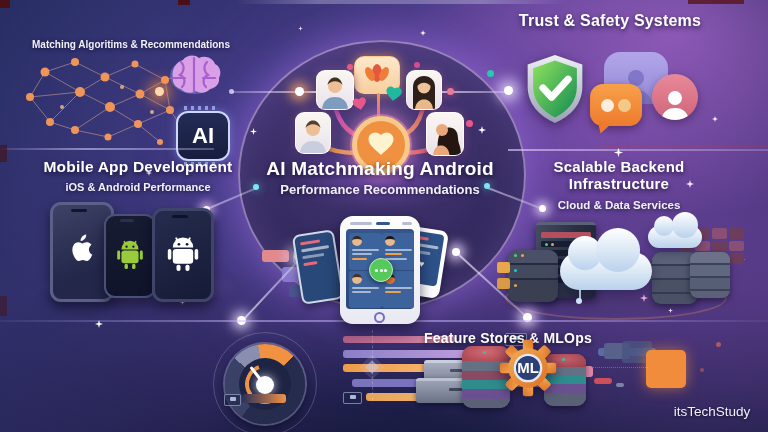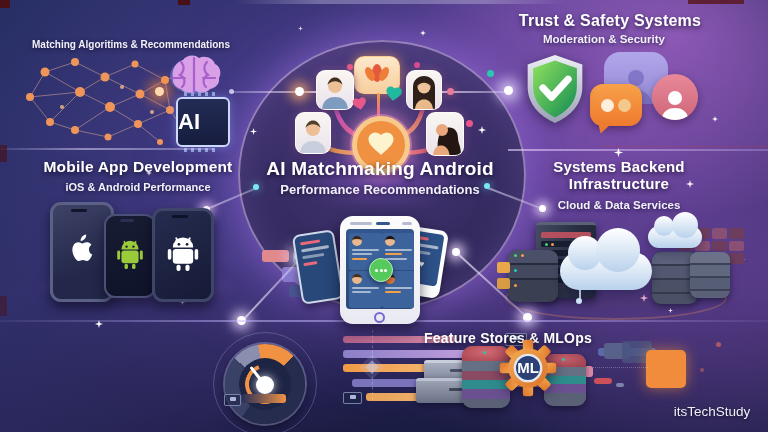--- a/index.html
+++ b/index.html
@@ -175,29 +175,28 @@
   <span class="dot" style="left:155px;top:87px;width:9px;height:9px;background:#ffd9b0;box-shadow:0 0 14px 6px rgba(250,140,60,.8)"></span>
 
   <span class="abs" style="left:165px;top:52px">
     <svg width="58" height="46" viewBox="0 0 58 46">
       <ellipse cx="29" cy="24" rx="24" ry="18" fill="#6e7ed8" opacity=".55"></ellipse>
       <path d="M8 26c-2-8 3-16 10-18 3-5 12-6 16-2 6-3 14 0 16 6 5 2 7 9 4 14 1 5-3 10-9 11-3 4-10 5-14 2-5 3-12 2-15-2-5-1-9-6-8-11z" fill="#d9a0e8"></path>
       <path d="M29 6v34 M16 10c4 4 3 10-1 13 5 2 6 8 2 12 M42 10c-4 4-3 10 1 13-5 2-6 8-2 12 M8 26h12 M38 26h12" stroke="#a860cc" stroke-width="2.2" fill="none" stroke-linecap="round"></path>
     </svg>
   </span>
 
-  <div class="abs" style="left:176px;top:97px;width:50px;height:46px;border-radius:6px;
-    background:linear-gradient(#232c55,#161d3e);border:2px solid #cdd8ff;box-shadow:0 0 10px rgba(140,160,255,.5);display:flex;align-items:center;">
+  <div class="abs" style="left:176px;top:111px;width:50px;height:46px;border-radius:12px;
+    background:linear-gradient(#232c55,#161d3e);border:2px solid #cdd8ff;box-shadow:0 0 10px rgba(140,160,255,.5);display:flex;align-items:center;justify-content:center">
     <div class="abs" style="left:6px;top:-7px;width:34px;height:4px;background:repeating-linear-gradient(90deg,#8fa0d8 0 3px,transparent 3px 7px)"></div>
     <div class="abs" style="left:6px;bottom:-7px;width:34px;height:4px;background:repeating-linear-gradient(90deg,#8fa0d8 0 3px,transparent 3px 7px)"></div>
     <span style="color:#fff;font-weight:bold;font-size:22px">AI</span>
   </div>
 
   <div class="abs ttl" style="left:490px;top:12px;width:240px;font-size:16px">Trust &amp; Safety Systems</div>
-  <div class="abs sub" style="left:490px;top:33px;width:228px;font-size:11.5px">Moderation &amp; Security</div>
 
   <div class="abs" style="left:604px;top:52px;width:64px;height:52px;border-radius:16px;
     background:linear-gradient(#b2a6ea,#938ad6);z-index:1;display:flex;align-items:flex-end;justify-content:center">
     <svg width="40" height="40" viewBox="0 0 40 40">
         <circle cx="20" cy="14" r="8" fill="#8276c8"></circle>
         <path d="M4 40c2-10 8-14 16-14s14 4 16 14z" fill="#8276c8"></path>
       </svg>
   </div>
   <div class="abs" style="left:652px;top:74px;width:46px;height:46px;border-radius:50%;
     background:linear-gradient(#e8899a,#cf6579);z-index:2;box-shadow:0 3px 8px rgba(30,10,40,.4);display:flex;align-items:flex-end;justify-content:center;overflow:hidden">
@@ -280,21 +279,21 @@
           <rect x="13.8" y="22.6" width="3" height="4.6" rx="1.4"></rect>
       </svg>
     </span>
   </div>
 
   <div class="bar" style="left:262px;top:250px;width:27px;height:12px;background:#e08a8e;border-radius:3px"></div>
   <div class="bar" style="left:293px;top:251px;width:24px;height:13px;background:#7a8fd0;border-radius:3px"></div>
   <div class="bar" style="left:282px;top:267px;width:30px;height:15px;background:#8678cc;border-radius:3px"></div>
   <div class="bar" style="left:289px;top:285px;width:27px;height:12px;background:#4a5490;border-radius:3px"></div>
 
-  <div class="abs ttl" style="left:528px;top:158px;width:182px;font-size:15px">Systems Backend Infrastructure</div>
+  <div class="abs ttl" style="left:528px;top:158px;width:182px;font-size:15px">Scalable Backend Infrastructure</div>
   <div class="abs sub" style="left:528px;top:199px;width:182px;font-size:11.5px">Cloud &amp; Data Services</div>
 
   <div class="abs" style="left:505px;top:276px;width:218px;height:40px;border-radius:50%;
     background:radial-gradient(rgba(70,50,100,.5),transparent 70%);border:2px solid rgba(240,150,80,.28)"></div>
 
   <div class="abs" style="left:678px;top:228px;width:66px;height:36px;z-index:1;display:grid;grid-template-columns:repeat(4,1fr);gap:2px">
     <i style="background:#8a4f74;border-radius:2px"></i>
       <i style="background:#6d3d5e;border-radius:2px"></i>
       <i style="background:#8a4f74;border-radius:2px"></i>
       <i style="background:#6d3d5e;border-radius:2px"></i>

